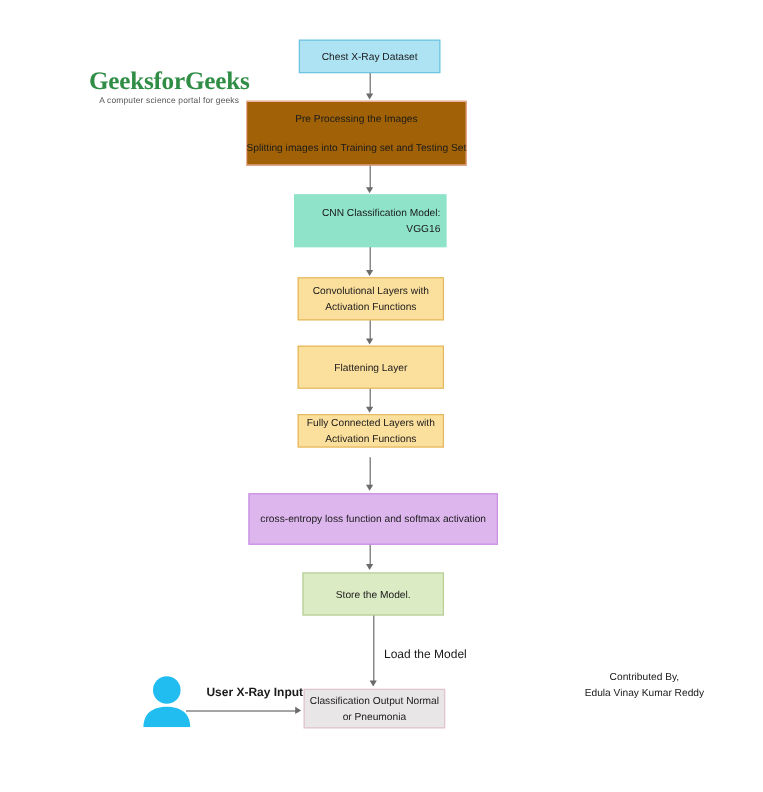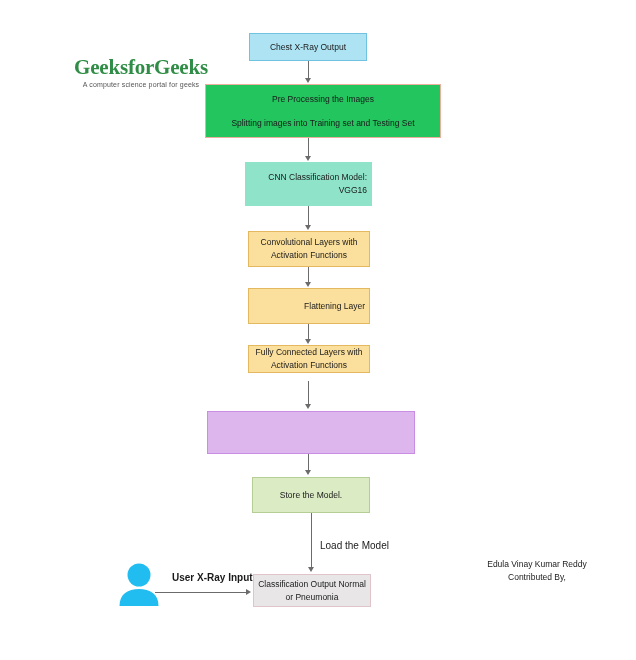--- a/index.html
+++ b/index.html
@@ -56,36 +56,36 @@
     color: #1a1a1a;
     padding: 2px 4px;
   }
   .node .line { display: block; white-space: nowrap; }
 
   #node-dataset {
     left: 249px; top: 33px; width: 118px; height: 28px;
     background: #ade3f3; border: 1px solid #6fc3e0;
   }
   #node-preprocess {
-    left: 205px; top: 84px; width: 236px; height: 54px;
-    background: #22c55e; border: 1px solid #eeae9e;
+    left: 205px; top: 84px; width: 184px; height: 54px;
+    background: #a16207; border: 1px solid #eeae9e;
     justify-content: space-around;
   }
   #node-preprocess .line { margin: 2px 0; }
   #node-cnn {
     left: 245px; top: 162px; width: 127px; height: 44px;
     background: #8ee3c8; border: 1px solid #8ee3c8; align-items: flex-end;
   }
   #node-conv {
     left: 248px; top: 231px; width: 122px; height: 36px;
     background: #fbdf9d; border: 1px solid #e4b85e;
   }
   #node-flatten {
     left: 248px; top: 288px; width: 122px; height: 36px;
-    background: #fbdf9d; border: 1px solid #e4b85e; align-items: flex-end;
+    background: #fbdf9d; border: 1px solid #e4b85e;
   }
   #node-fc {
     left: 248px; top: 345px; width: 122px; height: 28px;
     background: #fbdf9d; border: 1px solid #e4b85e;
   }
   #node-compile {
     left: 207px; top: 411px; width: 208px; height: 43px;
     background: #ddb6ee; border: 1px solid #c98de3;
   }
   #node-store {
@@ -150,21 +150,21 @@
 </style>
 </head>
 <body>
 
 <div class="logo-wrap">
   <div class="logo-main">GeeksforGeeks</div>
   <div class="logo-tag">A computer science portal for geeks</div>
 </div>
 
 <div class="node" id="node-dataset">
-  <span class="line">Chest X-Ray Output</span>
+  <span class="line">Chest X-Ray Dataset</span>
 </div>
 
 <div class="node" id="node-preprocess">
   <span class="line">Pre Processing the Images</span>
   <span class="line">Splitting images into Training set and Testing Set</span>
 </div>
 
 <div class="node" id="node-cnn">
   <span class="line">CNN Classification Model:</span>
   <span class="line">VGG16</span>
@@ -178,20 +178,21 @@
 <div class="node" id="node-flatten">
   <span class="line">Flattening Layer</span>
 </div>
 
 <div class="node" id="node-fc">
   <span class="line">Fully Connected Layers with</span>
   <span class="line">Activation Functions</span>
 </div>
 
 <div class="node" id="node-compile">
+  <span class="line">cross-entropy loss function and softmax activation</span>
 </div>
 
 <div class="node" id="node-store">
   <span class="line">Store the Model.</span>
 </div>
 
 <div class="node" id="node-output">
   <span class="line">Classification Output Normal</span>
   <span class="line">or Pneumonia</span>
 </div>
@@ -227,15 +228,15 @@
 <div class="edge-label" id="label-userinput">User X-Ray Input</div>
 
 <div id="avatar">
   <svg width="42" height="44" viewBox="0 0 42 44" xmlns="http://www.w3.org/2000/svg">
     <circle cx="21" cy="13" r="11.5" fill="#21bdf0"></circle>
     <path d="M1.5 44 C1.5 32 10 27 21 27 C32 27 40.5 32 40.5 44 Z" fill="#21bdf0"></path>
   </svg>
 </div>
 
 <div id="credit">
+  <span class="line">Contributed By,</span>
   <span class="line">Edula Vinay Kumar Reddy</span>
-  <span class="line">Contributed By,</span>
 </div>
 
 </body></html>

